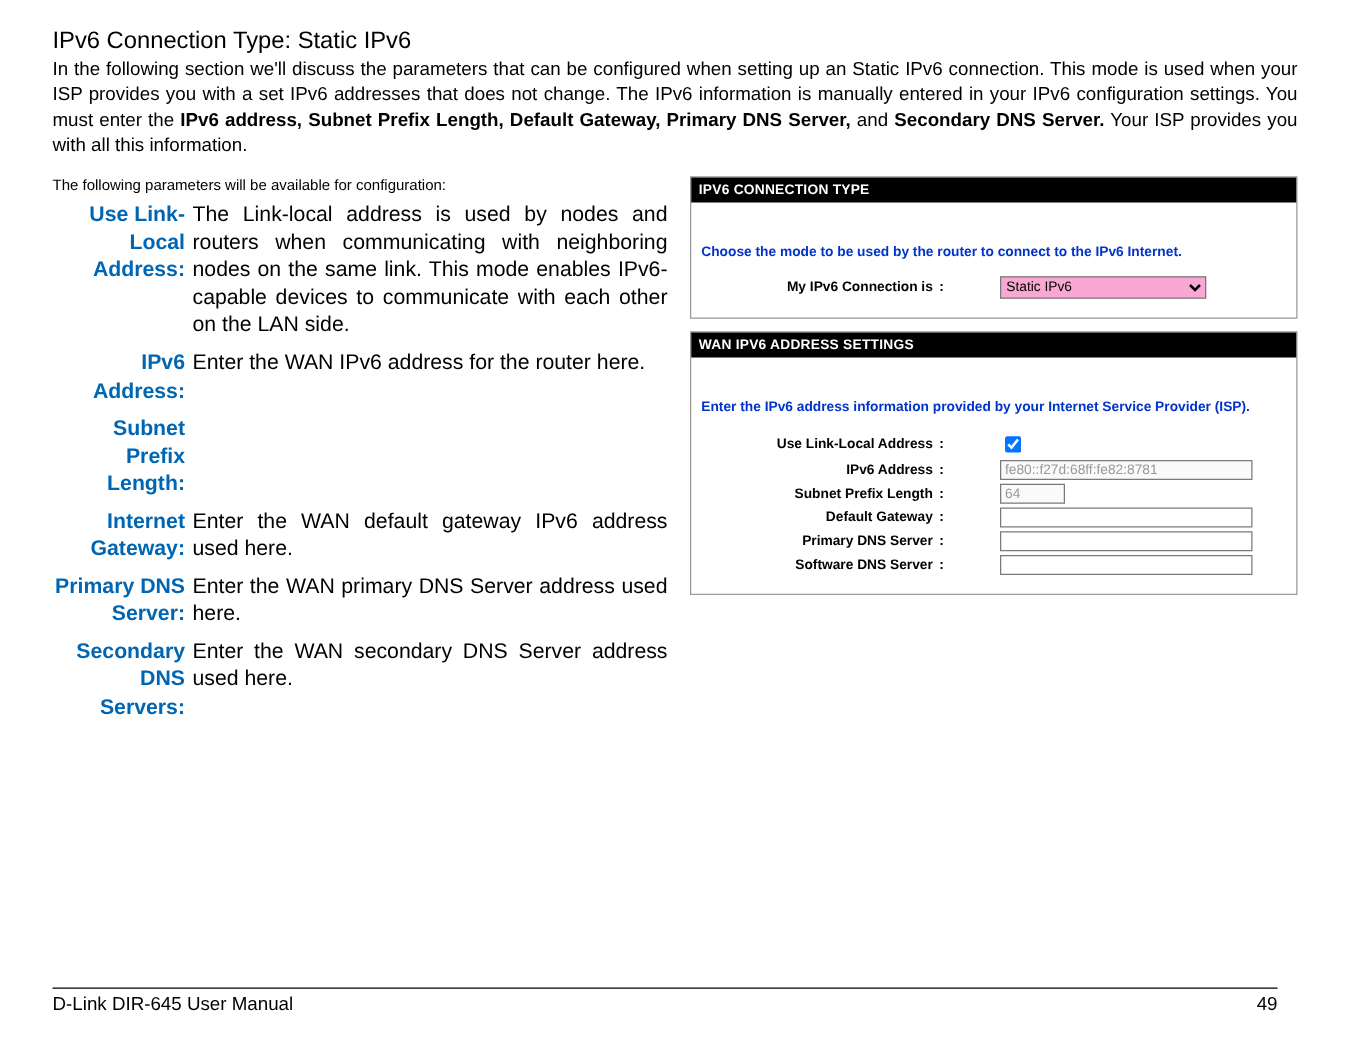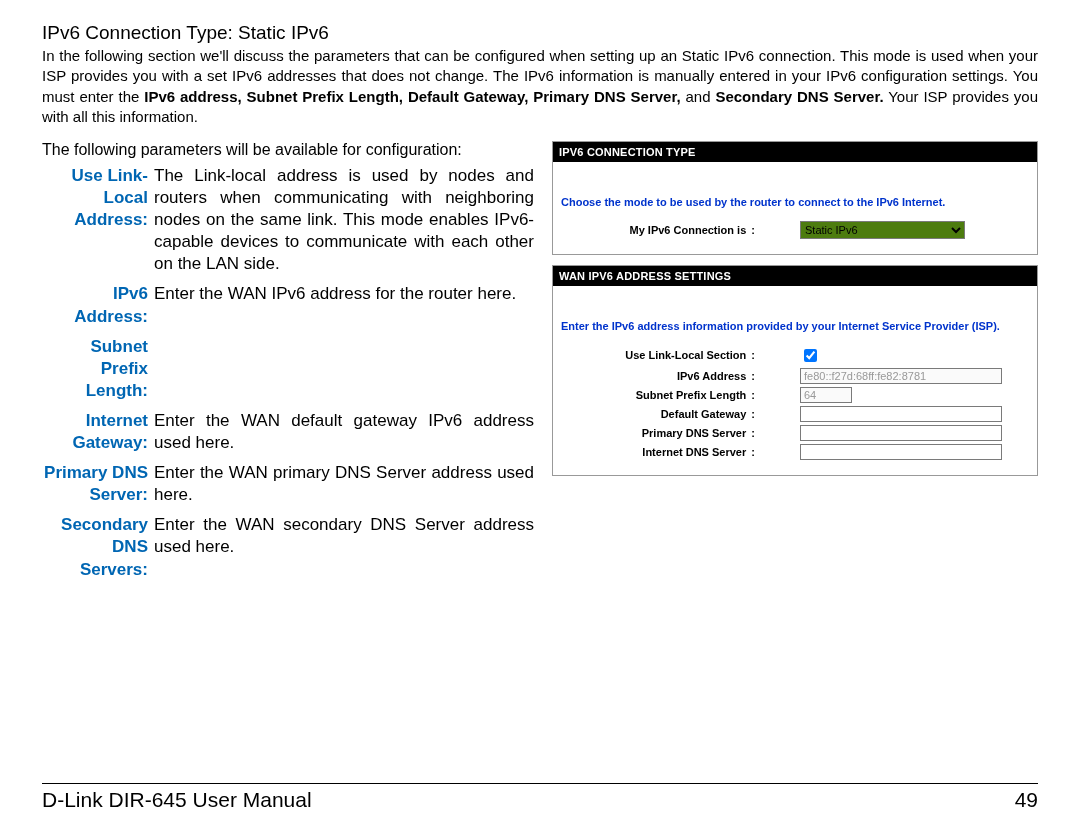--- a/index.html
+++ b/index.html
@@ -37,21 +37,21 @@
   .intro b { font-weight: bold; }
   .columns {
     display: flex;
     gap: 18px;
     align-items: flex-start;
   }
   .left-col {
     flex: 0 0 492px;
   }
   .params-intro {
-    font-size: 16px;
+    font-size: 12px;
     margin-bottom: 6px;
   }
   .def-row {
     display: flex;
     align-items: flex-start;
     margin-bottom: 8px;
     font-size: 17px;
   }
   .def-label {
     flex: 0 0 112px;
@@ -111,48 +111,48 @@
   }
   .form-label .colon { padding: 0 2px; }
   .form-control {
     flex: 0 0 auto;
   }
   select.form-input {
     width: 165px;
     height: 18px;
     font-size: 11px;
     border: 1px solid #7a7a7a;
-    background: #4d7c0f;
+    background: #f9a8d4;
   }
   input.form-text {
     width: 202px;
     height: 16px;
     font-size: 11px;
     border: 1px solid #7a7a7a;
     padding: 0 3px;
     color: #999;
   }
   input.form-text.short {
     width: 52px;
   }
   input.form-check {
     width: 13px;
     height: 13px;
     vertical-align: middle;
   }
   .footer {
     position: absolute;
     left: 42px;
-    right: 42px;
+    right: 58px;
     bottom: 22px;
     border-top: 1px solid #000;
     padding-top: 4px;
     display: flex;
     justify-content: space-between;
-    font-size: 21px;
+    font-size: 15px;
   }
 </style>
 </head>
 <body>
 
 <div class="page">
 
   <div class="title-line">IPv6 Connection Type: Static IPv6</div>
 
   <div class="intro">
@@ -205,21 +205,21 @@
           </div>
         </div>
       </div>
 
       <div class="panel">
         <div class="panel-header">WAN IPV6 ADDRESS SETTINGS</div>
         <div class="panel-body">
           <div class="panel-note">Enter the IPv6 address information provided by your Internet Service Provider (ISP).</div>
 
           <div class="form-row">
-            <div class="form-label"><span>Use Link-Local Section</span>&nbsp;<span class="colon">:</span></div>
+            <div class="form-label"><span>Use Link-Local Address</span>&nbsp;<span class="colon">:</span></div>
             <div class="form-control">
               <input type="checkbox" class="form-check" checked="" style="">
             </div>
           </div>
 
           <div class="form-row">
             <div class="form-label"><span>IPv6 Address</span>&nbsp;<span class="colon">:</span></div>
             <div class="form-control">
               <input type="text" class="form-text" disabled="" value="fe80::f27d:68ff:fe82:8781" style="">
             </div>
@@ -240,21 +240,21 @@
           </div>
 
           <div class="form-row">
             <div class="form-label"><span>Primary DNS Server</span>&nbsp;<span class="colon">:</span></div>
             <div class="form-control">
               <input type="text" class="form-text" style="">
             </div>
           </div>
 
           <div class="form-row">
-            <div class="form-label"><span>Internet DNS Server</span>&nbsp;<span class="colon">:</span></div>
+            <div class="form-label"><span>Software DNS Server</span>&nbsp;<span class="colon">:</span></div>
             <div class="form-control">
               <input type="text" class="form-text" style="">
             </div>
           </div>
 
         </div>
       </div>
 
     </div>
   </div>

